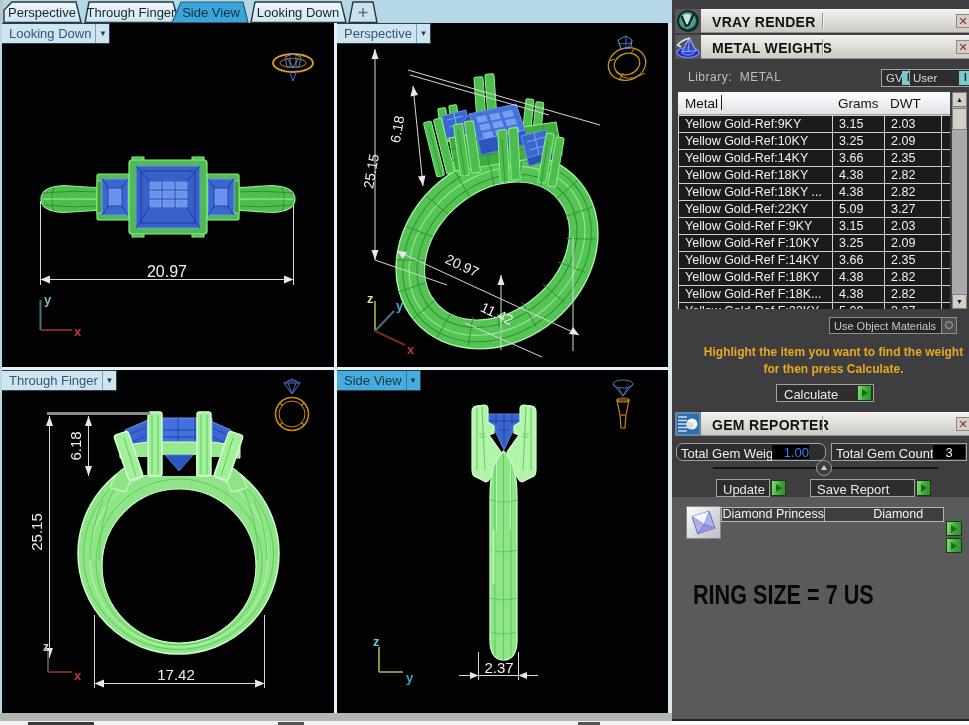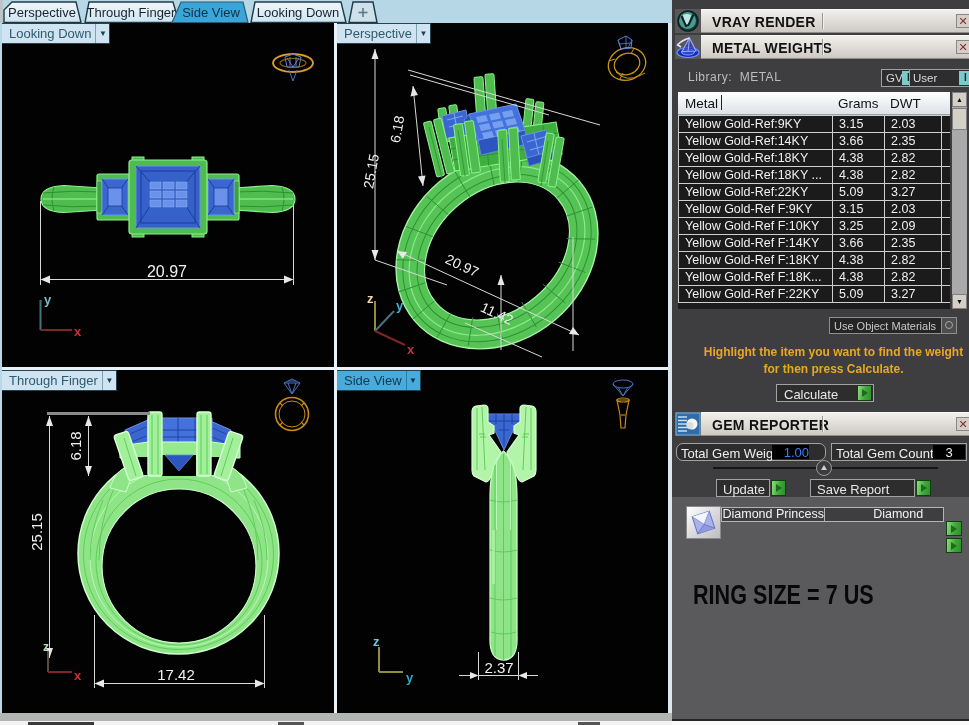--- a/index.html
+++ b/index.html
@@ -514,20 +514,26 @@
           <col style="width:9px">
         </colgroup>
       <tbody>
           <tr>
             <td>Yellow Gold-Ref:9KY</td>
             <td>3.15</td>
             <td>2.03</td>
             <td></td>
           </tr>
       <tr>
+            <td>Yellow Gold-Ref:10KY</td>
+            <td>3.25</td>
+            <td>2.09</td>
+            <td></td>
+          </tr>
+      <tr>
             <td>Yellow Gold-Ref:14KY</td>
             <td>3.66</td>
             <td>2.35</td>
             <td></td>
           </tr>
       <tr>
             <td>Yellow Gold-Ref:18KY</td>
             <td>4.38</td>
             <td>2.82</td>
             <td></td>

